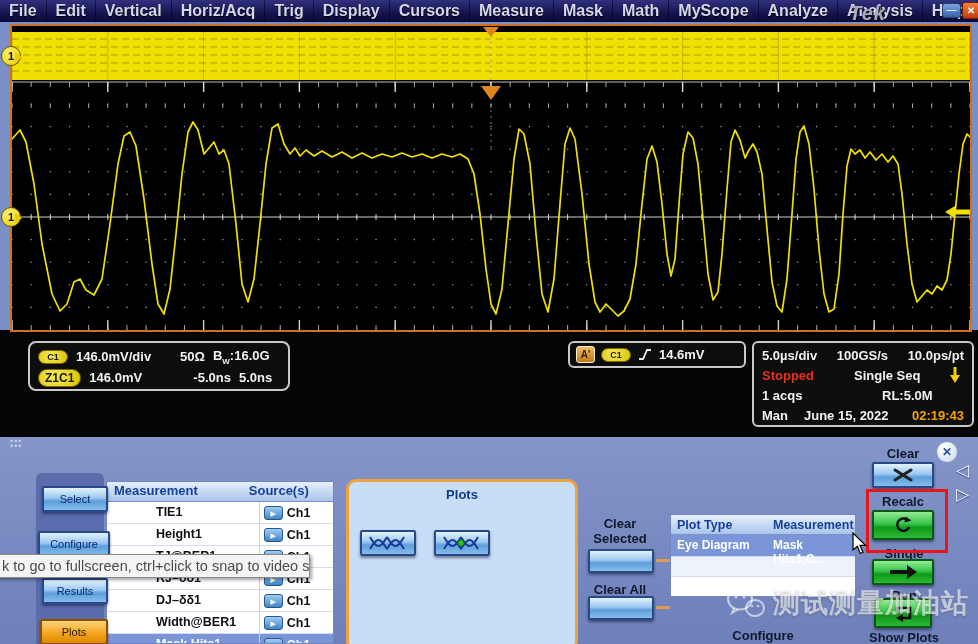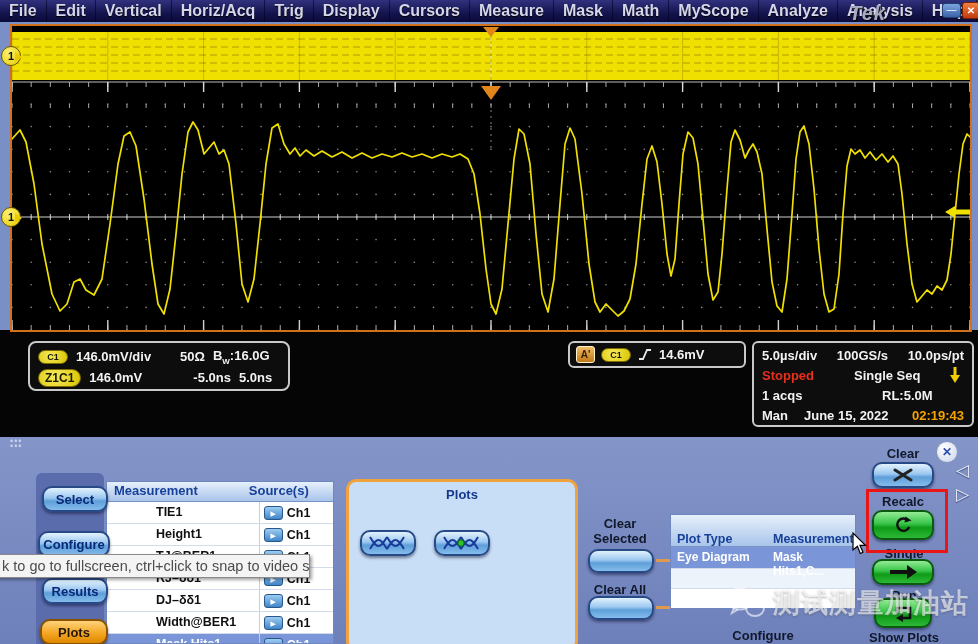--- a/index.html
+++ b/index.html
@@ -58,23 +58,23 @@
 
   
   .panel { position:absolute; left:0; top:437px; width:978px; height:207px;
            background:linear-gradient(#8495c9,#6e80ba); z-index:10; }
   .grip { position:absolute; left:10px; top:2px; color:#c8d2ec; font-size:9px; letter-spacing:1px; line-height:5px; }
   .panel-title { position:absolute; left:36px; top:10px; width:820px; height:22px;
                  background:linear-gradient(#f4f8ff,#c4d4f0); border:1px solid #9aaed6; border-radius:3px;
                  color:#16359e; font-size:14.5px; font-weight:bold; line-height:21px; padding-left:62px; }
   .navstrip { position:absolute; left:36px; top:36px; width:68px; height:171px;
               background:#5b6cac; border-radius:6px 6px 0 0; }
-  .pill { position:absolute; border:2px solid #274a86; border-radius:10px;
+  .pill { position:absolute; border:2px solid #274a86; border-radius:2px;
           background:linear-gradient(#e2f2fd 0%,#9cc8f0 45%,#5e9fd9 60%,#85bcec 100%);
-          box-shadow:0 2px 3px rgba(0,0,30,.45); color:#0a2878; font-weight:bold; font-size:13px;
+          box-shadow:0 2px 3px rgba(0,0,30,.45); color:#0a2878; font-weight:normal; font-size:11px;
           display:flex; align-items:center; justify-content:center; cursor:pointer; z-index:12; }
   .pill.green { background:linear-gradient(#93ec93 0%,#38c44a 45%,#0f9a18 60%,#2cb836 100%); border-color:#0a5a10; }
   .pill.orange { background:linear-gradient(#fcd47c 0%,#f5a623 55%,#de8800 100%); border-color:#8a5200; color:#23180a; }
   .btnlabel { position:absolute; font-weight:bold; font-size:13px; color:#11182a; text-align:center; z-index:11; }
 
   
   .mtable { position:absolute; left:106px; top:44px; width:228px; height:163px; overflow:hidden;
             border:1px solid #6f87c0; background:#fff; z-index:11; }
   .thead { display:flex; height:20px; background:linear-gradient(#e6f0fc,#a9c4ea);
            border-bottom:1px solid #7a94c8; }
@@ -90,21 +90,21 @@
   .csrc { font-size:12.5px; font-weight:bold; color:#101010; }
 
   .plotsbox { position:absolute; left:346px; top:42px; width:232px; height:172px;
               border:3px solid #f0a23c; border-radius:10px; background:#c8ddf6; z-index:11; }
   .plots-title { text-align:center; margin-top:5px; font-size:13px; font-weight:bold; color:#14388c; }
   .plab { position:absolute; font-size:13px; font-weight:bold; color:#14388c; }
   .eyebtn { width:56px; height:26px; }
 
   .ptable { position:absolute; left:670px; top:77px; width:186px; border:1px solid #6f87c0;
             background:#fff; z-index:11; }
-  .pthead { display:flex; height:32px; background:linear-gradient(#e6f0fc,#a9c4ea); border-bottom:1px solid #7a94c8;align-items:flex-end; }
+  .pthead { display:flex; height:20px; background:linear-gradient(#e6f0fc,#a9c4ea); border-bottom:1px solid #7a94c8; }
   .pthead div { font-size:12.5px; font-weight:bold; color:#16409a; padding:3px 0 0 6px; }
   .ptrow { display:flex; height:21px; }
   .ptrow.sel { background:#7b96d8; }
   .ptrow.sel div { color:#fff; }
   .ptrow div { font-size:12px; font-weight:bold; padding:3px 0 0 6px; }
   .ptempty { height:20px; border-top:1px solid #d4dceb; }
   .ptempty:nth-child(odd){ background:#edf3fb; }
   .conn { position:absolute; height:3px; background:#e09a50; z-index:10; }
 
   .redbox { position:absolute; left:866px; top:52px; width:82px; height:64px;

